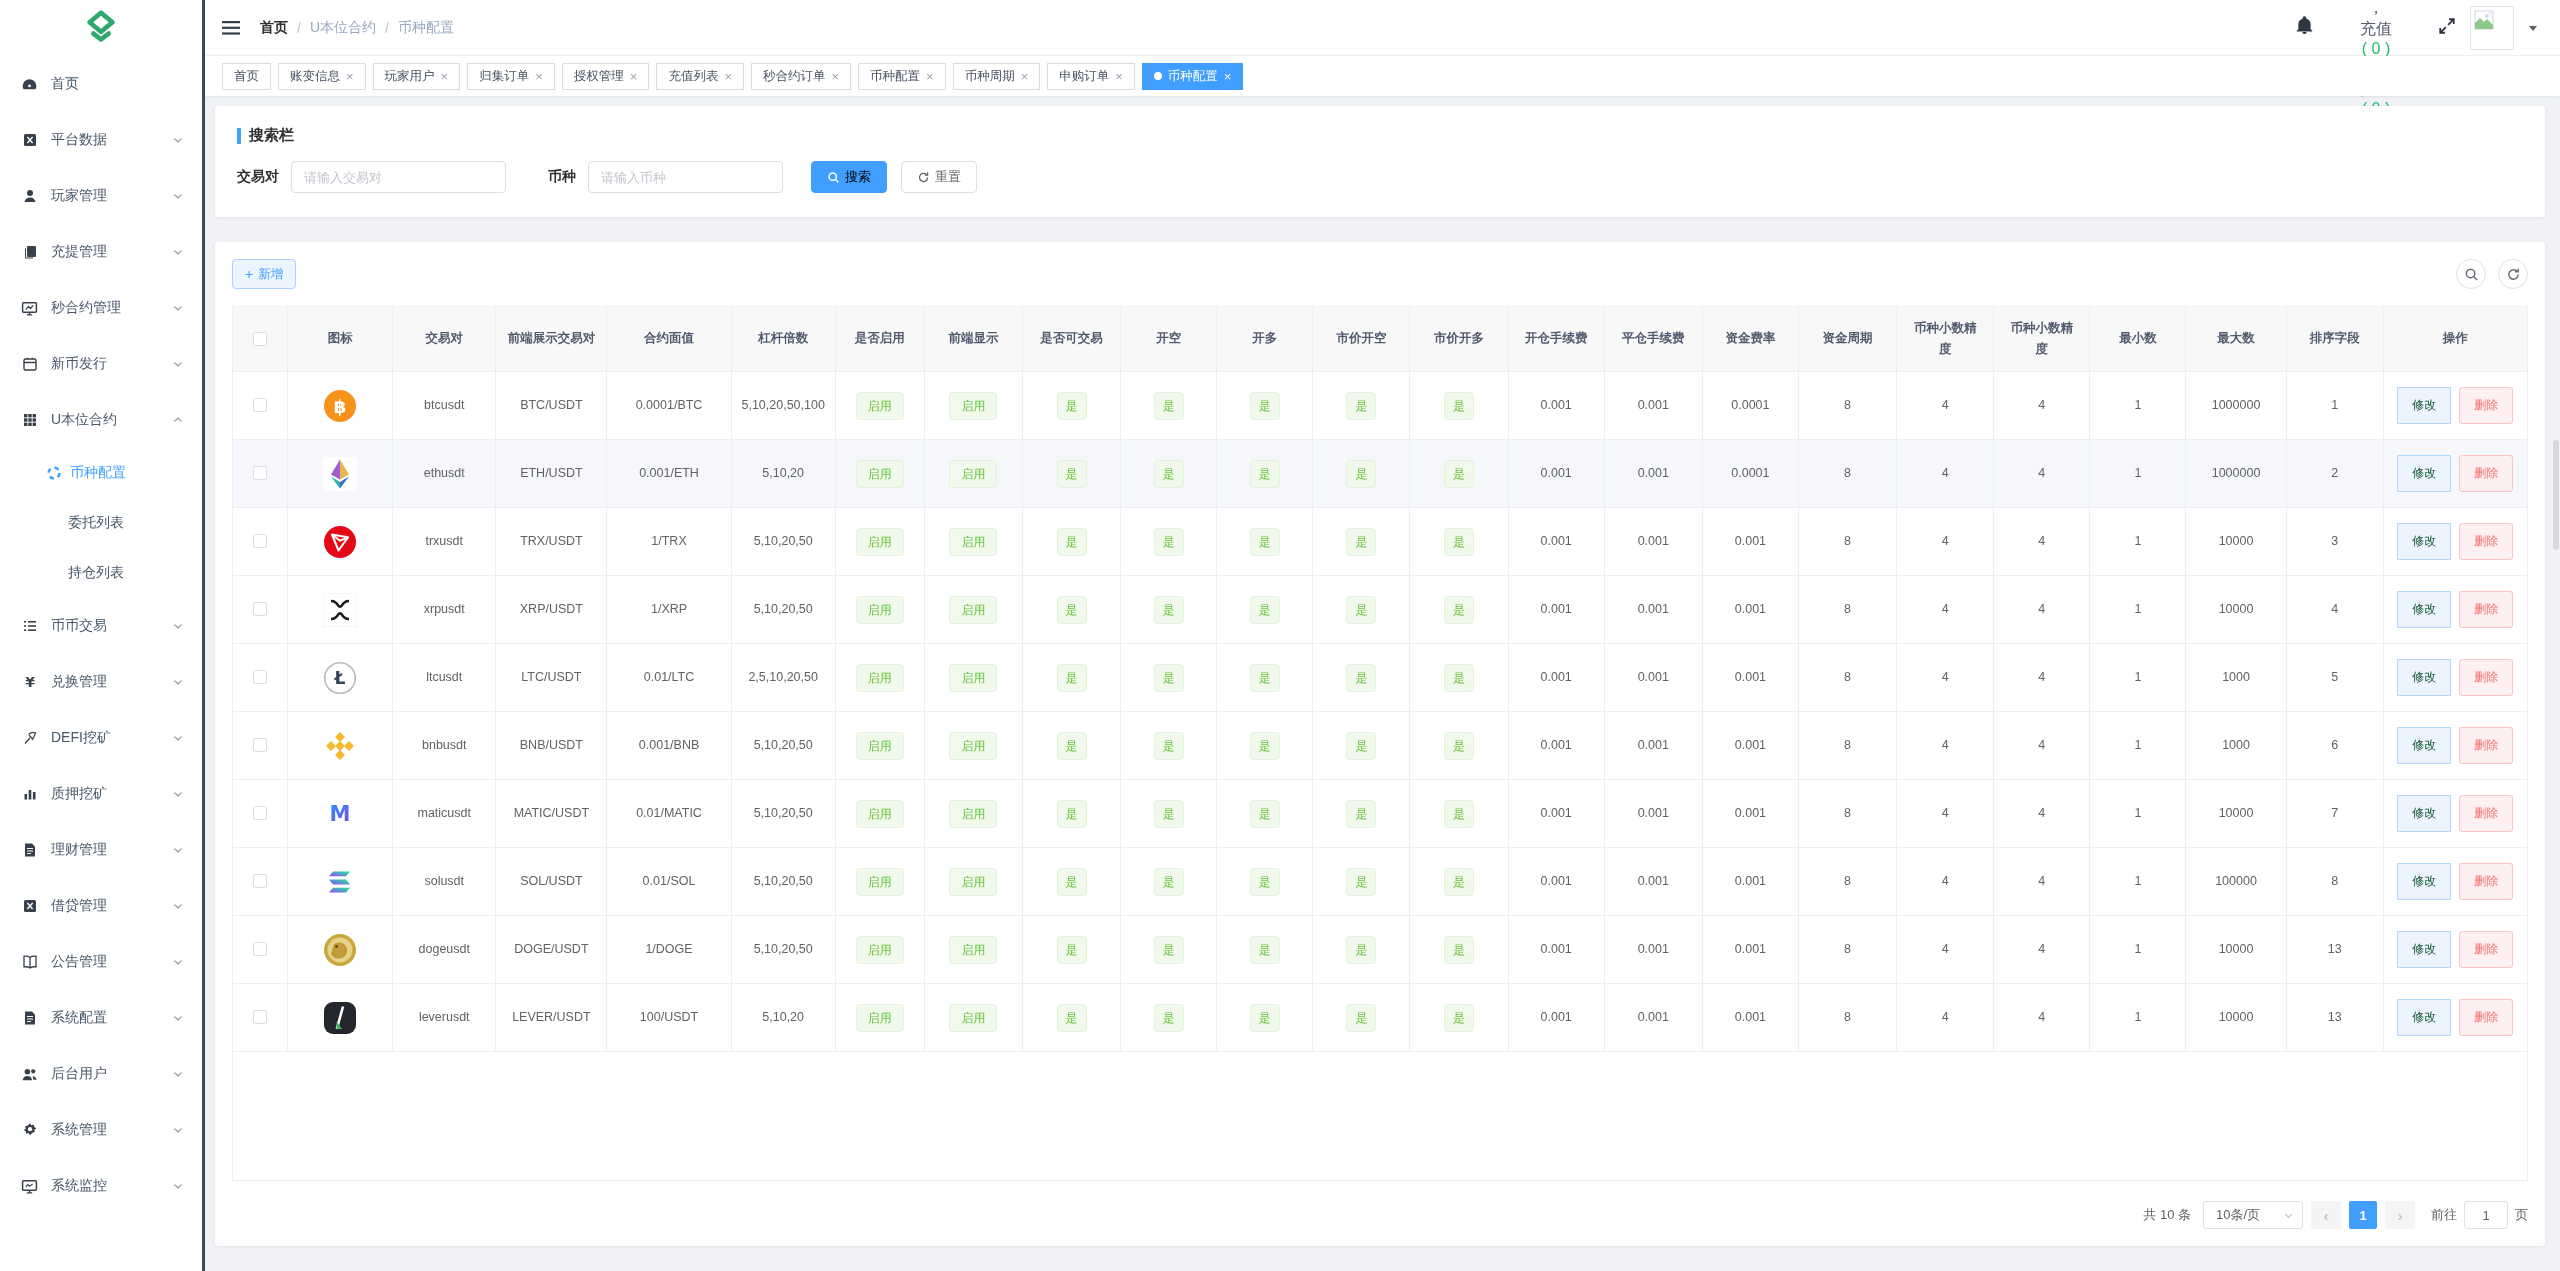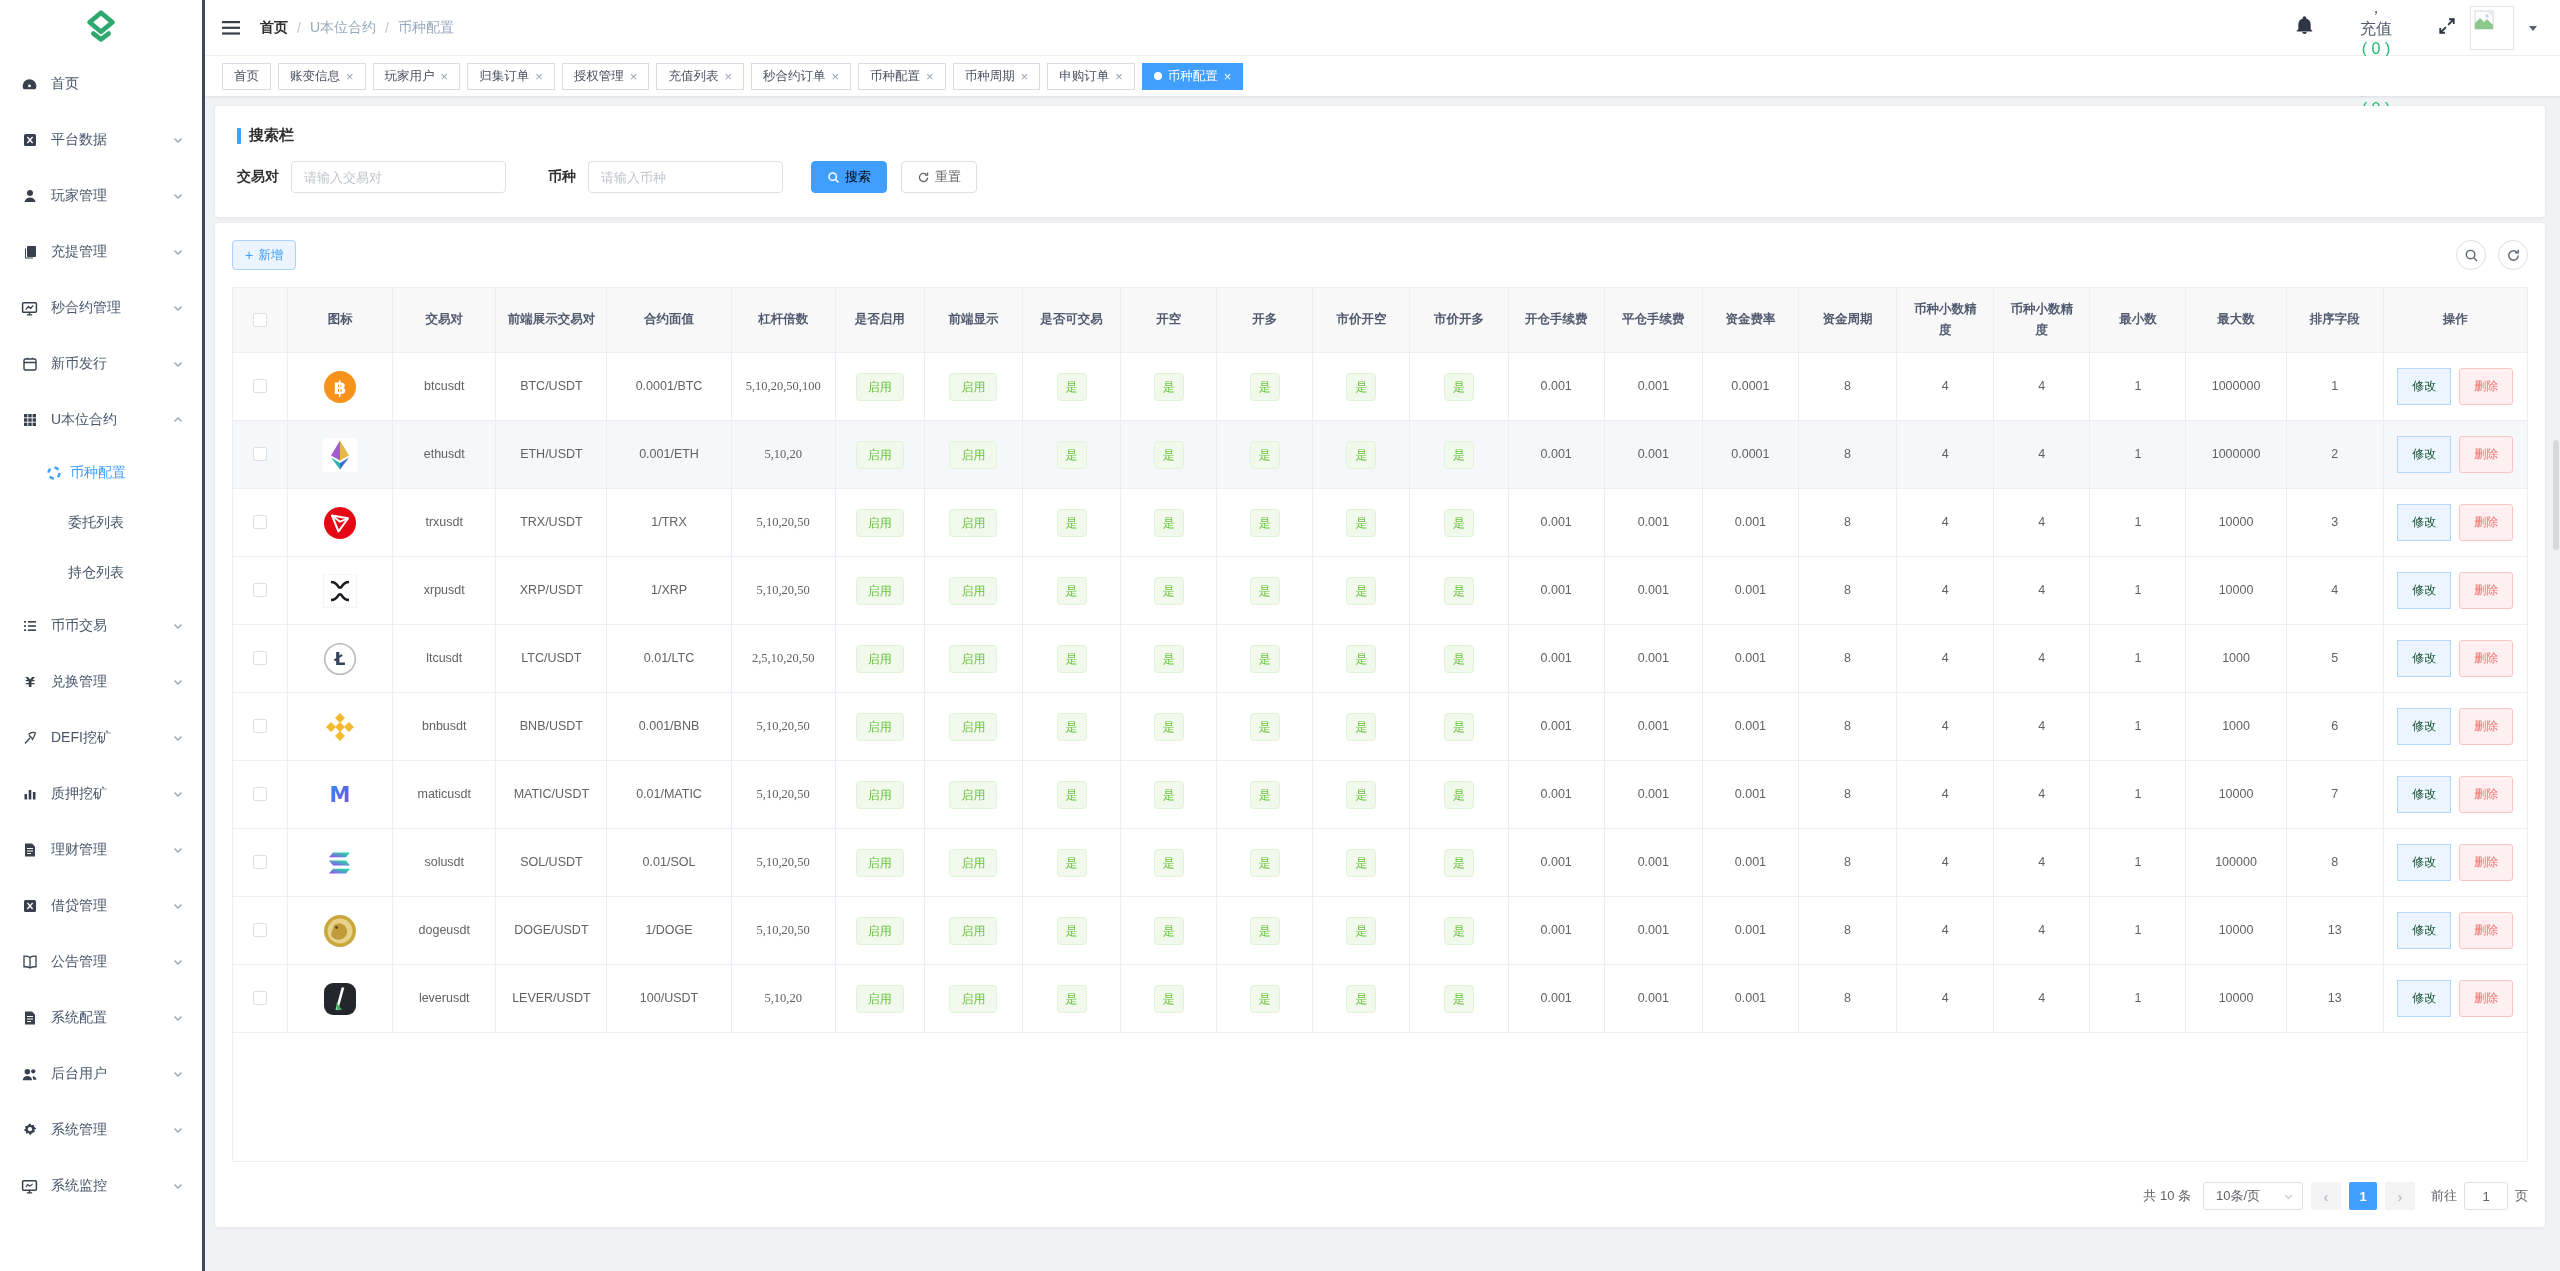--- a/index.html
+++ b/index.html
@@ -43,21 +43,21 @@
   .tabbar { height:40px; background:#fff; display:flex; align-items:center; padding:0 17px; gap:7px; box-shadow:0 1px 3px rgba(0,21,41,.08); position:relative; z-index:2; flex:none; }
   .tab { height:27px; display:inline-flex; align-items:center; gap:6px; padding:0 11px; border:1px solid #d8dce5; background:#fff; color:#495060; font-size:12.5px; cursor:pointer; white-space:nowrap; }
   .tab .close-icon { font-size:13px; color:#9aa4b3; line-height:1; }
   .tab.active { background:#409eff; border-color:#409eff; color:#fff; }
   .tab.active .close-icon { color:#fff; }
   .tab .dot { width:8px; height:8px; border-radius:50%; background:#fff; display:inline-block; }
 
   
   .content { flex:1; padding:10px 15px 0 10px; overflow:hidden; }
   .card { background:#fff; border-radius:4px; box-shadow:0 1px 4px rgba(0,0,0,.06); }
-  .search-card { padding:20px 22px 24px; margin-bottom:6px; }
+  .search-card { padding:20px 22px 24px; margin-bottom:25px; }
   .card-title { display:flex; align-items:center; font-size:15px; font-weight:700; color:#303133; }
   .card-title .bar { width:4px; height:16px; background:#409eff; border-radius:1px; margin-right:8px; }
   .form-row { margin-top:16px; display:flex; align-items:center; }
   .f-label { font-size:14px; font-weight:700; color:#303133; margin-right:12px; }
   .f-label.second { margin-left:42px; }
   input.f-input { width:215px; height:32px; border:1px solid #dcdfe6; border-radius:4px; padding:0 12px; font-size:13px; color:#606266; outline:none; }
   input.f-input.small { width:195px; }
   input::placeholder { color:#c0c4cc; }
   .btn { display:inline-flex; align-items:center; gap:5px; height:32px; padding:0 15px; border-radius:4px; font-size:13px; cursor:pointer; border:1px solid transparent; }
   .btn-search { margin-left:28px; background:#409eff; color:#000000; border-color:#409eff; }
@@ -71,21 +71,21 @@
   .circle-btn { width:30px; height:30px; border-radius:50%; border:1px solid #dcdfe6; background:#fff; display:flex; align-items:center; justify-content:center; cursor:pointer; }
 
   .table-wrap { border:1px solid #ebeef5; min-height:875px; }
   table.grid { width:100%; border-collapse:separate; border-spacing:0; table-layout:fixed; font-size:12.5px; color:#606266; }
   table.grid th { background:#f8f8f9; color:#515a6e; font-weight:700; height:65px; padding:6px 8px; border-bottom:1px solid #ebeef5; border-right:1px solid #ebeef5; text-align:center; line-height:1.7; }
   table.grid th:last-child { border-right:none; }
   table.grid th.narrow { padding:6px 16px; }
   table.grid td { padding:15px 5px; border-bottom:1px solid #ebeef5; border-right:1px solid #ebeef5; text-align:center; vertical-align:middle; background:#fff; line-height:1.4; }
   table.grid td:last-child { border-right:none; }
   table.grid tr.hover td { background:#f5f7fa; }
-  td.lev { padding:15px 16px; word-break:break-all; line-height:1.9;font-family:Liberation Serif, serif; }
+  td.lev { padding:15px 16px; word-break:break-all; line-height:1.9; }
   .coin { display:inline-flex; vertical-align:middle; }
   .cb { display:inline-block; width:14px; height:14px; border:1px solid #dcdfe6; border-radius:2px; background:#fff; cursor:pointer; vertical-align:middle; }
   .badge { display:inline-block; background:#f0f9eb; border:1px solid #e1f3d8; color:#67c23a; border-radius:4px; font-size:12px; line-height:1; padding:7px 11px; }
   .badge.sq { padding:7px 8px; }
   .btn-edit { background:#ecf5ff; border:1px solid #b3d8ff; color:#14532d; border-radius:0; font-size:12px; padding:9px 14px; cursor:pointer; }
   .btn-del { background:#fef0f0; border:1px solid #fbc4c4; color:#f56c6c; border-radius:3px; font-size:12px; padding:9px 14px; margin-left:8px; cursor:pointer; }
 
   .pagination { margin-top:20px; display:flex; justify-content:flex-end; align-items:center; font-size:13px; color:#606266; }
   .pg-total { margin-right:12px; }
   .psel { width:100px; height:28px; border:1px solid #dcdfe6; border-radius:3px; display:flex; align-items:center; justify-content:space-between; padding:0 8px 0 12px; color:#606266; cursor:pointer; background:#fff; }

